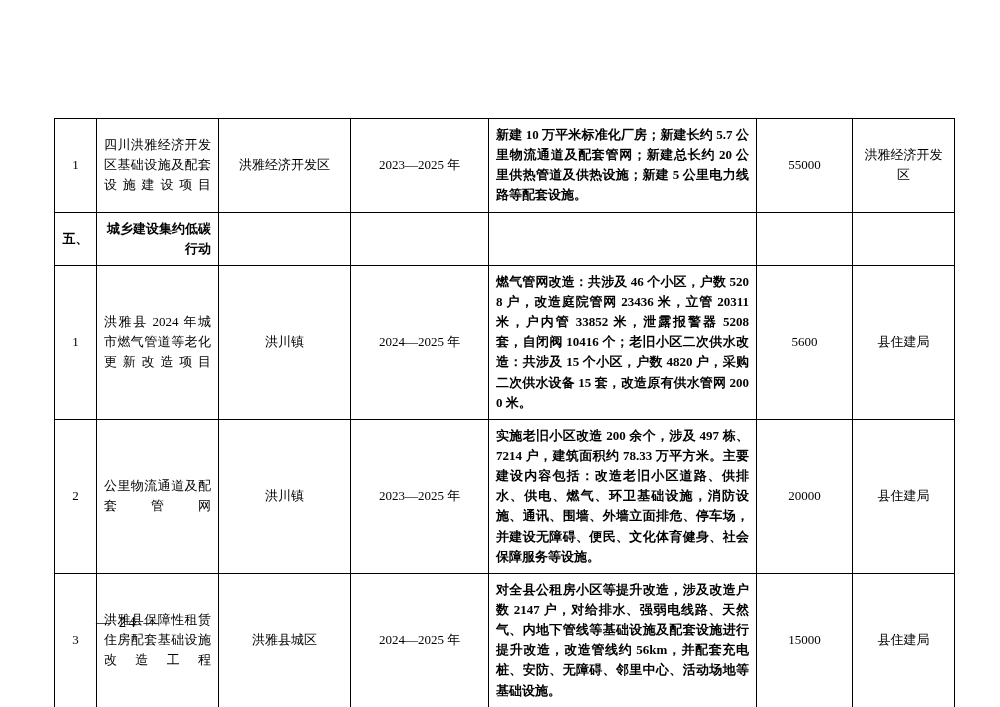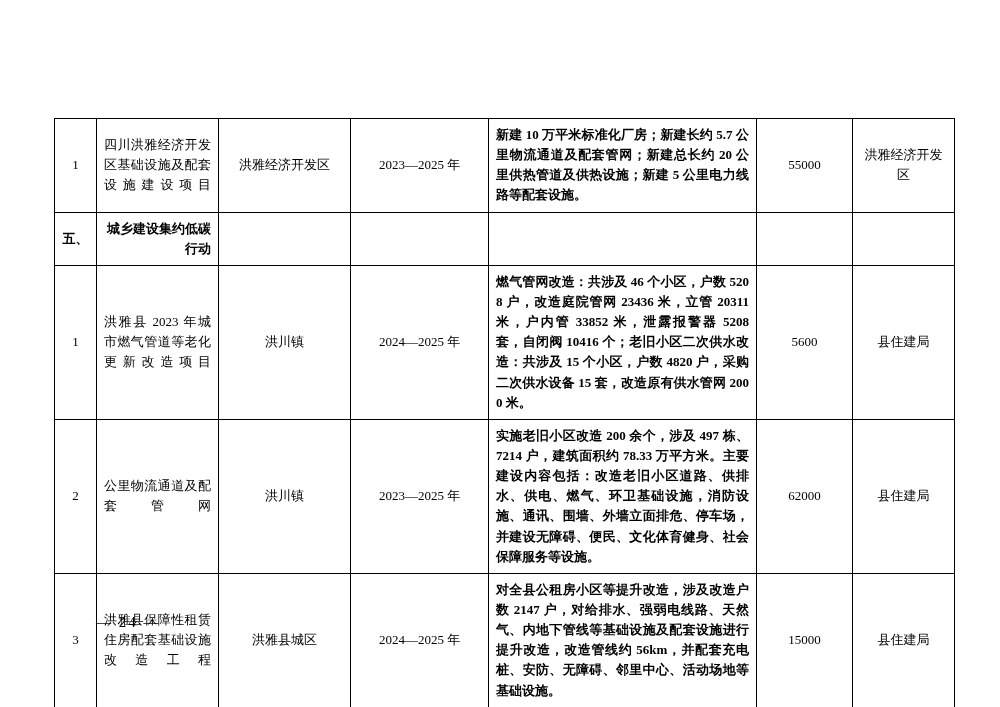--- a/index.html
+++ b/index.html
@@ -106,35 +106,35 @@
         <td class="section-title">城乡建设集约低碳行动</td>
         <td class="blank"></td>
         <td class="blank"></td>
         <td class="blank"></td>
         <td class="blank"></td>
         <td class="blank"></td>
       </tr>
 
       <tr>
         <td class="no">1</td>
-        <td class="name">洪雅县 2023 年城市燃气管道等老化更新改造项目</td>
+        <td class="name">洪雅县 2024 年城市燃气管道等老化更新改造项目</td>
         <td class="place">洪川镇</td>
         <td class="period">2024—2025 年</td>
         <td class="content">燃气管网改造：共涉及 46 个小区，户数 5208 户，改造庭院管网 23436 米，立管 20311 米，户内管 33852 米，泄露报警器 5208 套，自闭阀 10416 个；老旧小区二次供水改造：共涉及 15 个小区，户数 4820 户，采购二次供水设备 15 套，改造原有供水管网 2000 米。</td>
         <td class="invest">5600</td>
         <td class="unit">县住建局</td>
       </tr>
 
       <tr>
         <td class="no">2</td>
         <td class="name">公里物流通道及配套管网</td>
         <td class="place">洪川镇</td>
         <td class="period">2023—2025 年</td>
         <td class="content">实施老旧小区改造 200 余个，涉及 497 栋、7214 户，建筑面积约 78.33 万平方米。主要建设内容包括：改造老旧小区道路、供排水、供电、燃气、环卫基础设施，消防设施、通讯、围墙、外墙立面排危、停车场，并建设无障碍、便民、文化体育健身、社会保障服务等设施。</td>
-        <td class="invest">62000</td>
+        <td class="invest">20000</td>
         <td class="unit">县住建局</td>
       </tr>
 
       <tr>
         <td class="no">3</td>
         <td class="name">洪雅县保障性租赁住房配套基础设施改造工程</td>
         <td class="place">洪雅县城区</td>
         <td class="period">2024—2025 年</td>
         <td class="content">对全县公租房小区等提升改造，涉及改造户数 2147 户，对给排水、强弱电线路、天然气、内地下管线等基础设施及配套设施进行提升改造，改造管线约 56km，并配套充电桩、安防、无障碍、邻里中心、活动场地等基础设施。</td>
         <td class="invest">15000</td>

